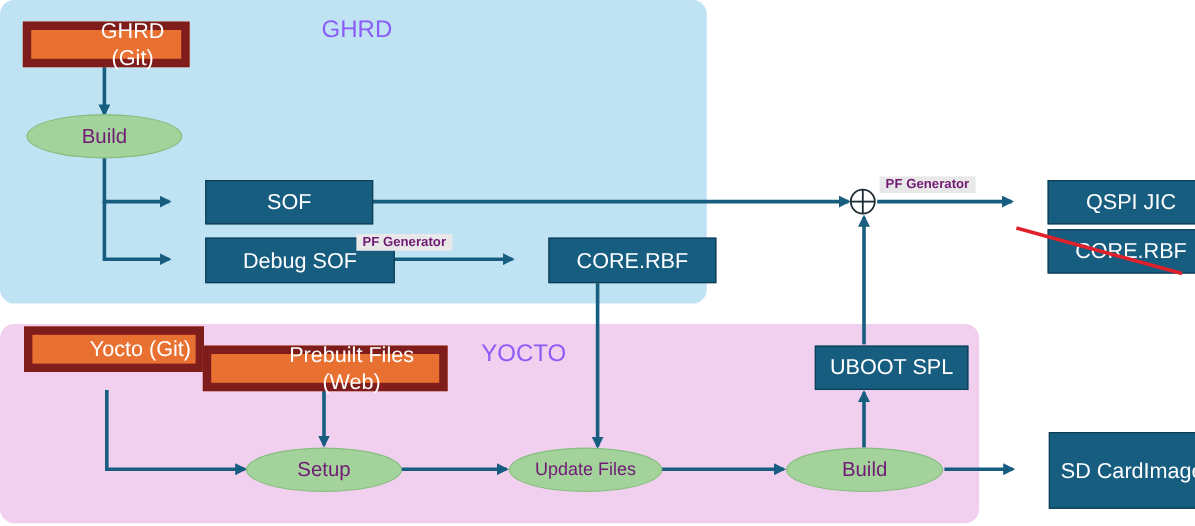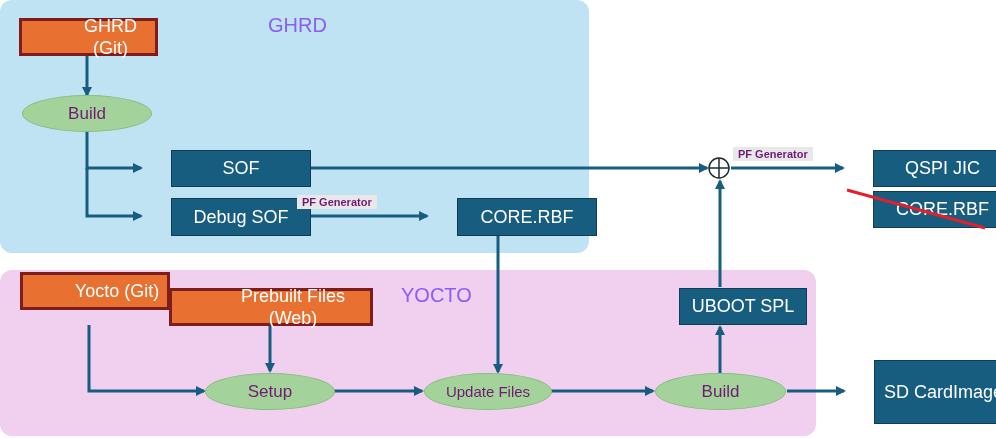--- a/index.html
+++ b/index.html
@@ -2,21 +2,21 @@
 <html><head>
 <meta charset="utf-8">
 <style>
   html, body { margin:0; padding:0; background:#ffffff; }
   body { width:996px; height:438px; position:relative; overflow:hidden; font-family:"Liberation Sans", sans-serif; }
   .region { position:absolute; border-radius:12px; }
   #ghrd-region { left:0; top:0; width:589px; height:253px; background:#c0e3f4; }
   #yocto-region { left:0; top:270px; width:816px; height:166px; background:#f1cfee; }
   .region-label { position:absolute; color:#8b5cf6; font-size:20px; }
   .box { position:absolute; display:flex; align-items:center; justify-content:center; text-align:center; color:#ffffff; font-size:18px; box-sizing:border-box; line-height:1.25; }
-  .orange { background:#e87031; border:3px solid #7f1d1d;padding-left:44px; }
+  .orange { background:#e87031; border:7px solid #7f1d1d;padding-left:44px; }
   .navy { background:#175d80; border:1px solid #0f3d55;margin-left:28px; }
   .ellipse { position:absolute; display:flex; align-items:center; justify-content:center; background:#a3d39b; border:1px solid #86be80; border-radius:50%; color:#701a75; font-size:17px; box-sizing:border-box; }
   .tag { position:absolute; background:#e8e8e8; color:#701a75; font-weight:bold; font-size:11px; padding:1px 5px; }
   svg.arrows { position:absolute; left:0; top:0; }
 </style>
 </head>
 <body>
 
 <div id="ghrd-region" class="region"></div>
 <div id="yocto-region" class="region"></div>
@@ -49,21 +49,21 @@
   <g stroke="#1d2b33" stroke-width="1.5" fill="#ffffff">
     <circle cx="719" cy="168" r="10"></circle>
     <line x1="709" y1="168" x2="729" y2="168"></line>
     <line x1="719" y1="158" x2="719" y2="178"></line>
   </g>
 </svg>
 
 <div class="box orange" style="left:19px; top:18px; width:139px; height:38px;">GHRD (Git)</div>
 <div class="ellipse" style="left:22px; top:95px; width:130px; height:37px;">Build</div>
 <div class="box navy" style="left:143px; top:150px; width:140px; height:37px;">SOF</div>
-<div class="box navy" style="left:143px; top:198px; width:140px; height:38px;">Debug SOF</div>
+<div class="box navy" style="left:143px; top:198px; width:158px; height:38px;">Debug SOF</div>
 <div class="tag" style="left:297px; top:195px;">PF Generator</div>
 <div class="box navy" style="left:429px; top:198px; width:140px; height:38px;">CORE.RBF</div>
 
 <div class="tag" style="left:733px; top:147px;">PF Generator</div>
 <div class="box navy" style="left:845px; top:150px; width:139px; height:37px;">QSPI JIC</div>
 <div class="box navy" style="left:845px; top:191px; width:139px; height:37px;">CORE.RBF</div>
 <svg style="position:absolute; left:845px; top:188px;" width="145" height="45">
   <line x1="2" y1="2" x2="140" y2="40" stroke="#e0202a" stroke-width="3"></line>
 </svg>
 

